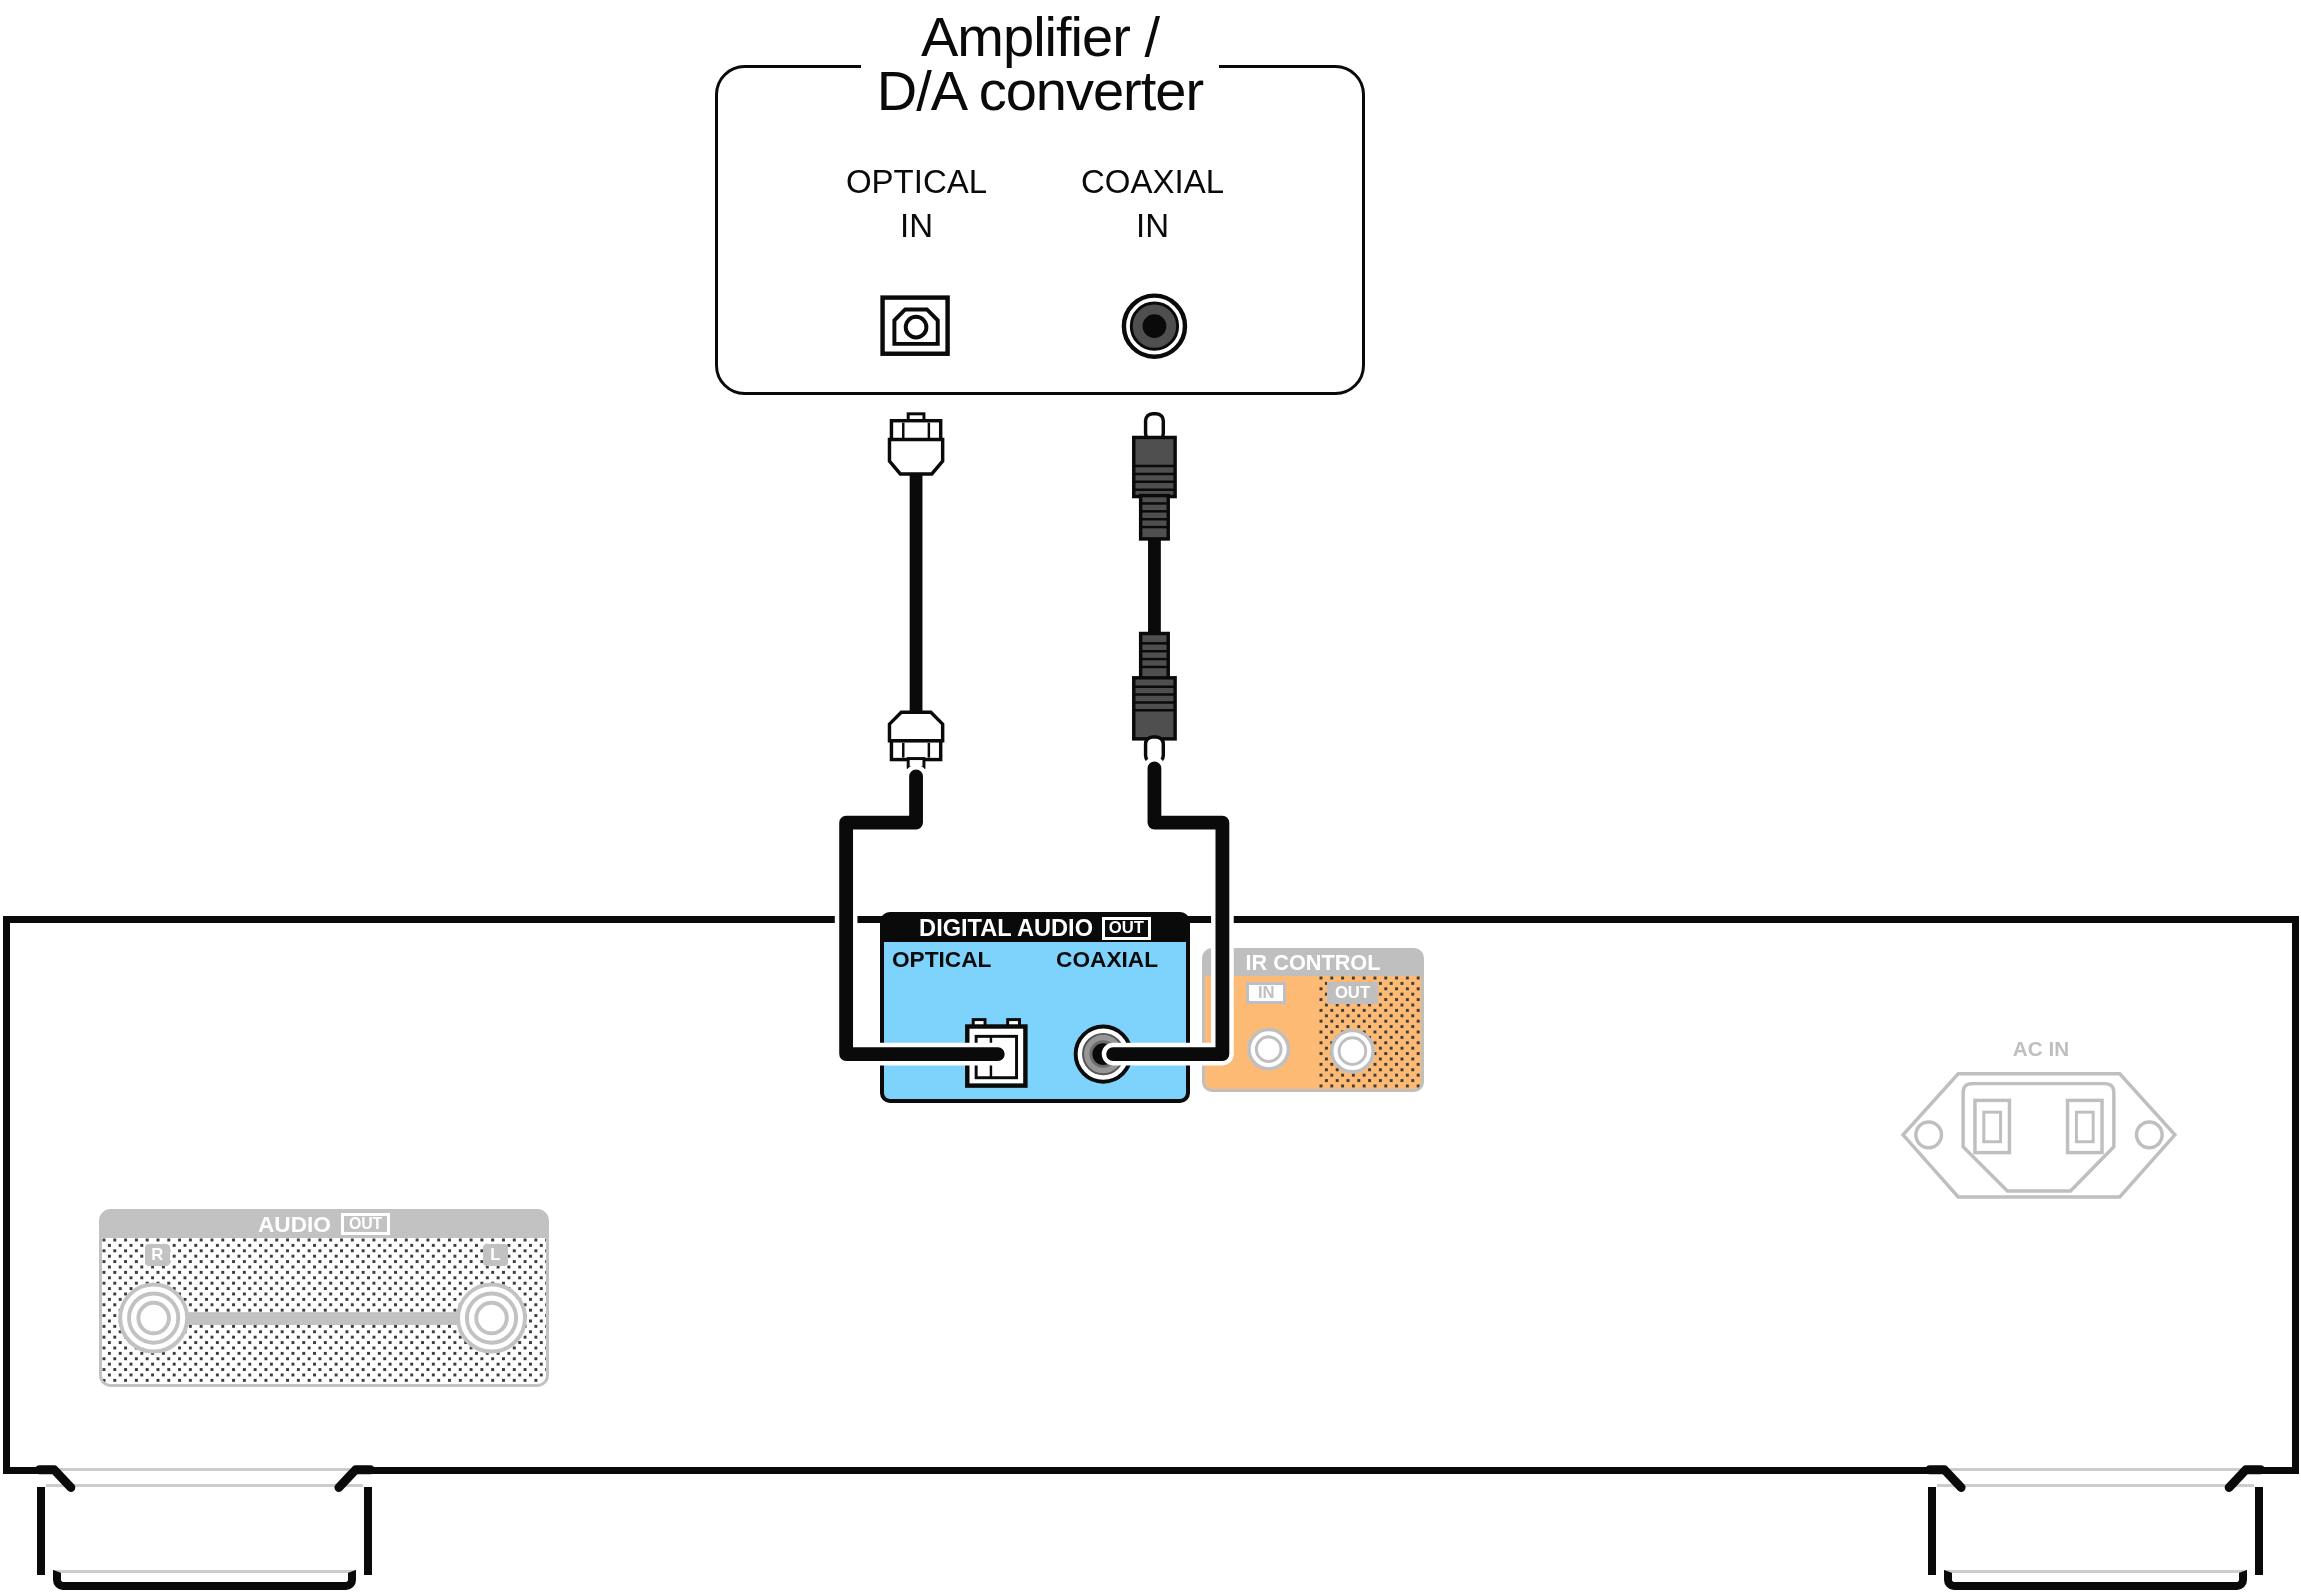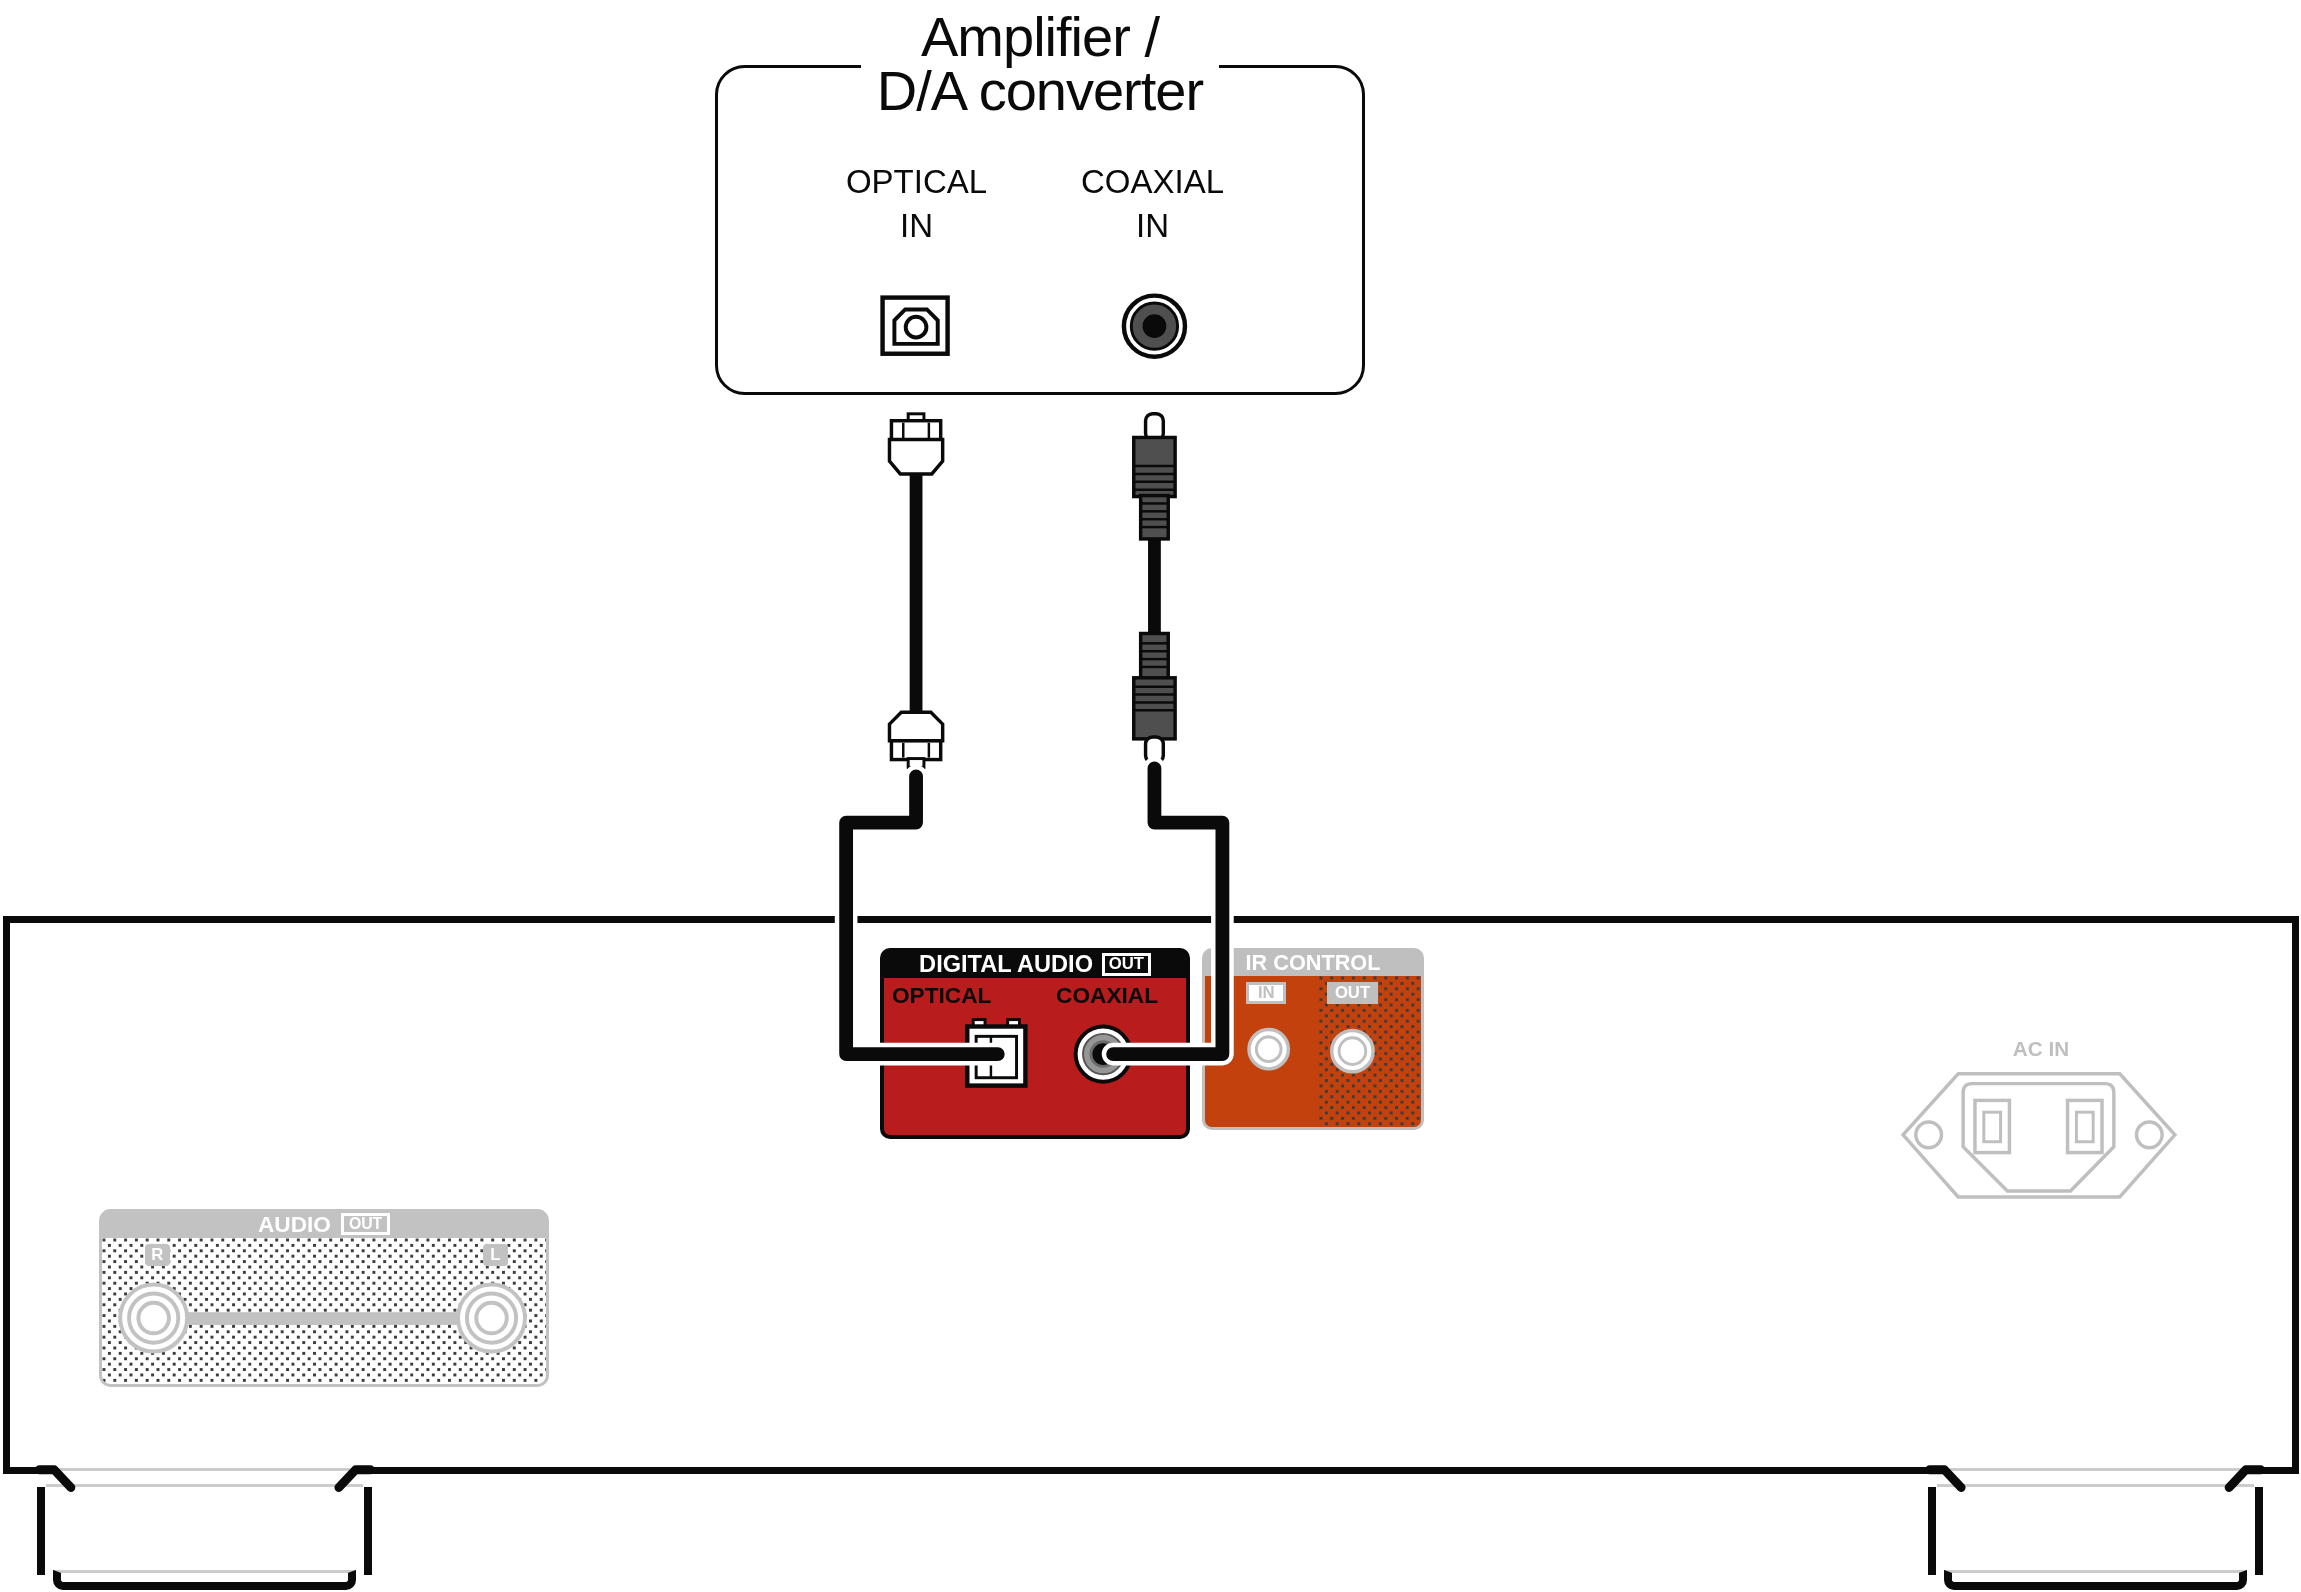--- a/index.html
+++ b/index.html
@@ -13,28 +13,28 @@
   .amp-title{left:715px;top:2px;width:650px;text-align:center;font-size:56px;line-height:54px;letter-spacing:-1px;}
   .amp-title span{display:inline-block;background:#fff;padding:0 15.8px;margin-top:8px;}
   .amp-port-label{top:160px;width:217px;text-align:center;font-size:33px;line-height:44px;}
   .amp-port-label.optical{left:808px;}
   .amp-port-label.coaxial{left:1044px;}
 
   
   .chassis{left:3px;top:916px;width:2296px;height:558px;border:7.9px solid #0a0a0a;box-sizing:border-box;background:#fff;}
 
   
-  .da-panel{left:880px;top:948px;width:310px;height:191px;background:#b91c1c;border:4.9px solid #0a0a0a;border-radius:9.9px;box-sizing:border-box;}
+  .da-panel{left:880px;top:912px;width:310px;height:191px;background:#7dd3fc;border:4.9px solid #0a0a0a;border-radius:9.9px;box-sizing:border-box;}
   .da-header{position:absolute;left:-1px;top:-1px;right:-1px;height:26.6px;background:#0a0a0a;border-radius:4.9px 4.9px 0 0;
              display:flex;align-items:center;justify-content:center;gap:8.9px;color:#fff;font-weight:bold;font-size:23.6px;}
   .badge-dark{border:3px solid #fff;color:#fff;font-weight:bold;font-size:16.7px;line-height:16.7px;padding:0 3.9px;}
   .da-label{position:absolute;top:29.6px;font-weight:bold;font-size:22.7px;color:#0a0a0a;}
 
   
-  .ir-panel{left:1202px;top:948px;width:222px;height:182px;background:#c2410c;border:3.9px solid #bfbfbf;border-radius:9.9px;box-sizing:border-box;}
+  .ir-panel{left:1202px;top:948px;width:222px;height:144px;background:#fdba74;border:3.9px solid #bfbfbf;border-radius:9.9px;box-sizing:border-box;}
   .ir-header{position:absolute;left:-1px;top:-1px;right:-1px;height:25.6px;background:#bfbfbf;border-radius:4.9px 4.9px 0 0;
              display:flex;align-items:center;justify-content:center;color:#fff;font-weight:bold;font-size:21.7px;}
   .ir-dots{position:absolute;right:0;top:24.6px;bottom:0;width:102px;border-radius:0 0 5.9px 0;}
   .ir-badge-in{position:absolute;left:41px;top:30.5px;border:3px solid #bfbfbf;color:#bfbfbf;font-weight:bold;font-size:16.7px;line-height:16.7px;padding:0 8.9px;background:#fff;}
   .ir-badge-out{position:absolute;left:122px;top:30.5px;border:3px solid #bfbfbf;background:#bfbfbf;color:#fff;font-weight:bold;font-size:16.7px;line-height:16.7px;padding:0 4.9px;}
 
   
   .ac-label{left:1977px;top:1037px;width:128px;text-align:center;color:#bfbfbf;font-weight:bold;font-size:20.7px;}
 
   

